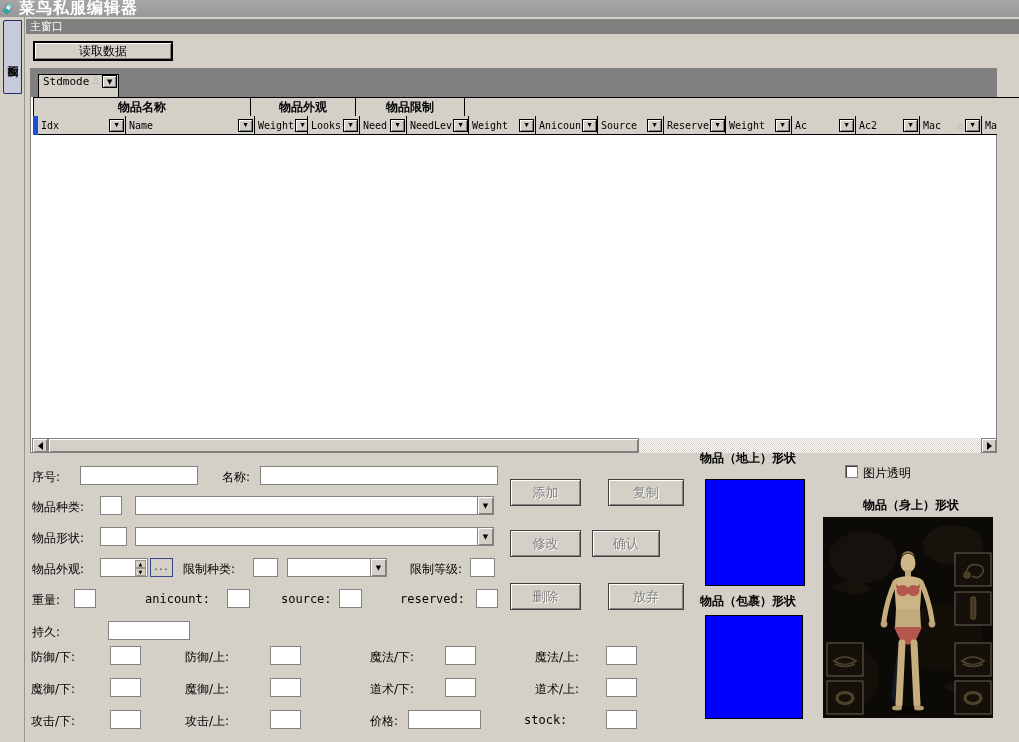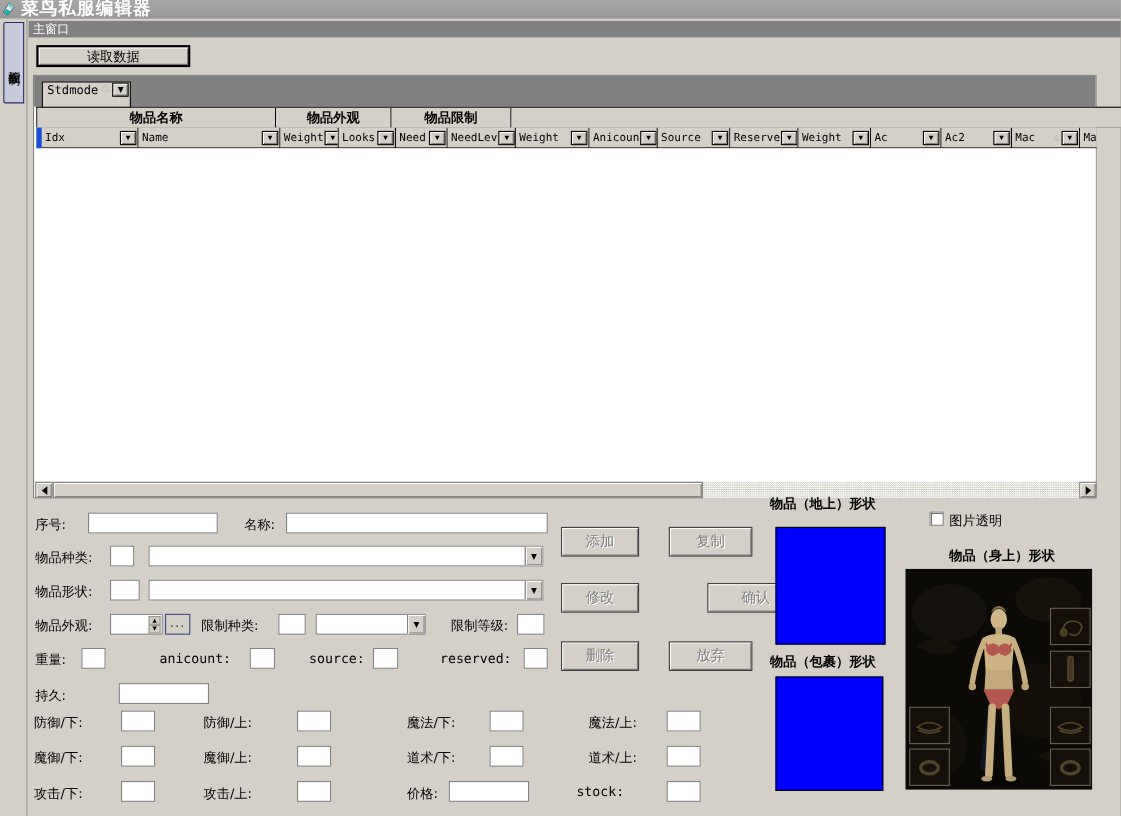--- a/index.html
+++ b/index.html
@@ -266,21 +266,21 @@
   <span class="lbl" style="left:185px;top:713px">攻击/上:</span>
   <div class="tbox" style="left:270px;top:710px;width:31px"></div>
   <span class="lbl" style="left:370px;top:713px">价格:</span>
   <div class="tbox" style="left:408px;top:710px;width:73px"></div>
   <span class="lbl mono" style="left:524px;top:713px">stock:</span>
   <div class="tbox" style="left:606px;top:710px;width:31px"></div>
 
   <div class="abtn" style="left:510px;top:479px;width:71px">添加</div>
   <div class="abtn" style="left:608px;top:479px;width:76px">复制</div>
   <div class="abtn" style="left:510px;top:530px;width:71px">修改</div>
-  <div class="abtn" style="left:643px;top:530px;width:88px">确认</div>
+  <div class="abtn" style="left:592px;top:530px;width:68px">确认</div>
   <div class="abtn" style="left:510px;top:583px;width:71px">删除</div>
   <div class="abtn" style="left:608px;top:583px;width:76px">放弃</div>
 
   <span class="plabel" style="left:700px;top:450px">物品（地上）形状</span>
   <div class="bluebox" style="position:absolute;border:1px solid #000;left:705px;top:479px;width:100px;height:107px;background:#0000FF"></div>
 
   <div id="chk"></div>
   <span class="lbl" style="left:863px;top:465px">图片透明</span>
 
   <span class="plabel" style="left:863px;top:497px">物品（身上）形状</span>

